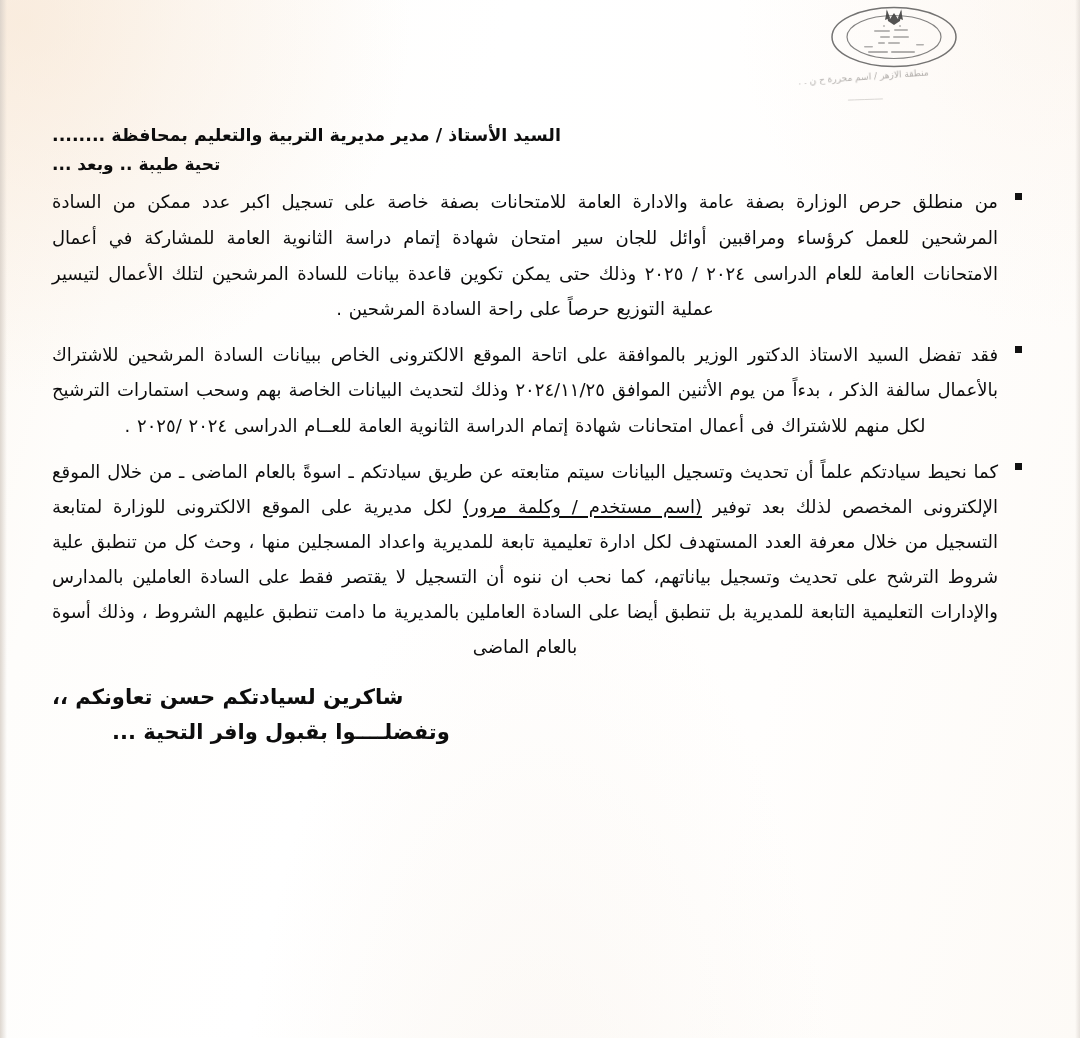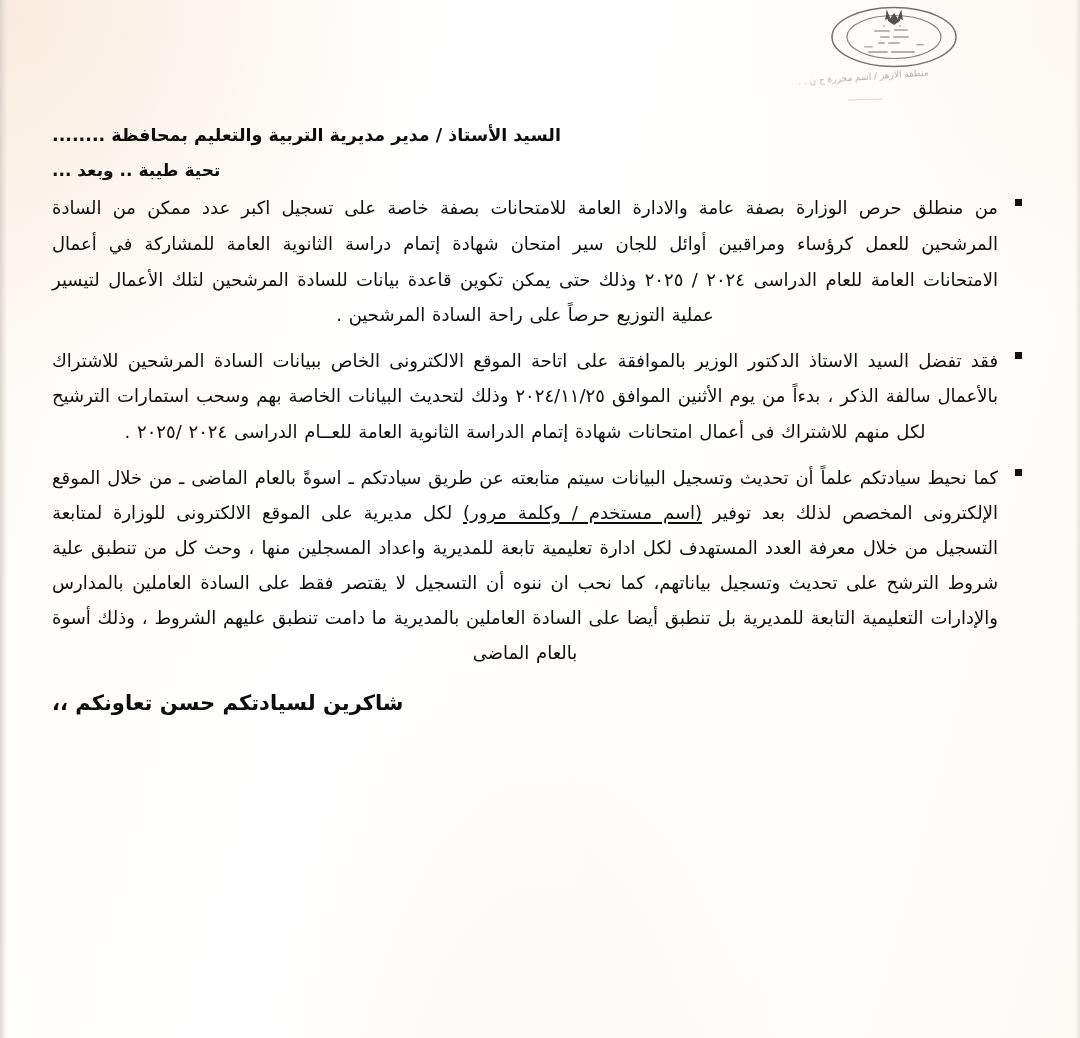--- a/index.html
+++ b/index.html
@@ -109,21 +109,21 @@
     letter-spacing: 0;
     padding-right: 86px;
   }
   .salutation-dots {
     letter-spacing: 2.5px;
   }
   .salutation-line-2 {
     font-size: 17px;
     font-weight: 700;
     line-height: 1.6;
-    margin-top: 8px;
+    margin-top: 2px;
     padding-right: 70px;
   }
 
   .bullet-item {
     position: relative;
     display: block;
     margin-bottom: 10px;
     padding-right: 30px;
   }
   .bullet-marker {
@@ -250,16 +250,17 @@
     <div class="bullet-item">
       <span class="bullet-marker"></span>
       <span class="bullet-text tight">
         <span>كما نحيط سيادتكم علماً أن تحديث وتسجيل البيانات سيتم متابعته عن طريق سيادتكم ـ اسوةً بالعام الماضى ـ من خلال الموقع الإلكترونى المخصص لذلك بعد توفير </span><span class="u">(اسم مستخدم / وكلمة مرور)</span><span> لكل مديرية على الموقع الالكترونى للوزارة لمتابعة التسجيل من خلال معرفة العدد المستهدف لكل ادارة تعليمية تابعة للمديرية واعداد المسجلين منها ، وحث كل من تنطبق علية شروط الترشح على تحديث وتسجيل بياناتهم، كما نحب ان ننوه أن التسجيل لا يقتصر فقط على السادة العاملين بالمدارس والإدارات التعليمية التابعة للمديرية بل تنطبق أيضا على السادة العاملين بالمديرية ما دامت تنطبق عليهم الشروط ، وذلك أسوة بالعام الماضى</span>
       </span>
     </div>
 
 
     <div class="closing-block">
       <div class="closing-line-1">شاكرين لسيادتكم حسن تعاونكم ،،</div>
+      <div class="closing-line-2">وتفضلــــوا بقبول وافر التحية ...</div>
     </div>
 
   </div>
 </div>
 
 </body></html>

